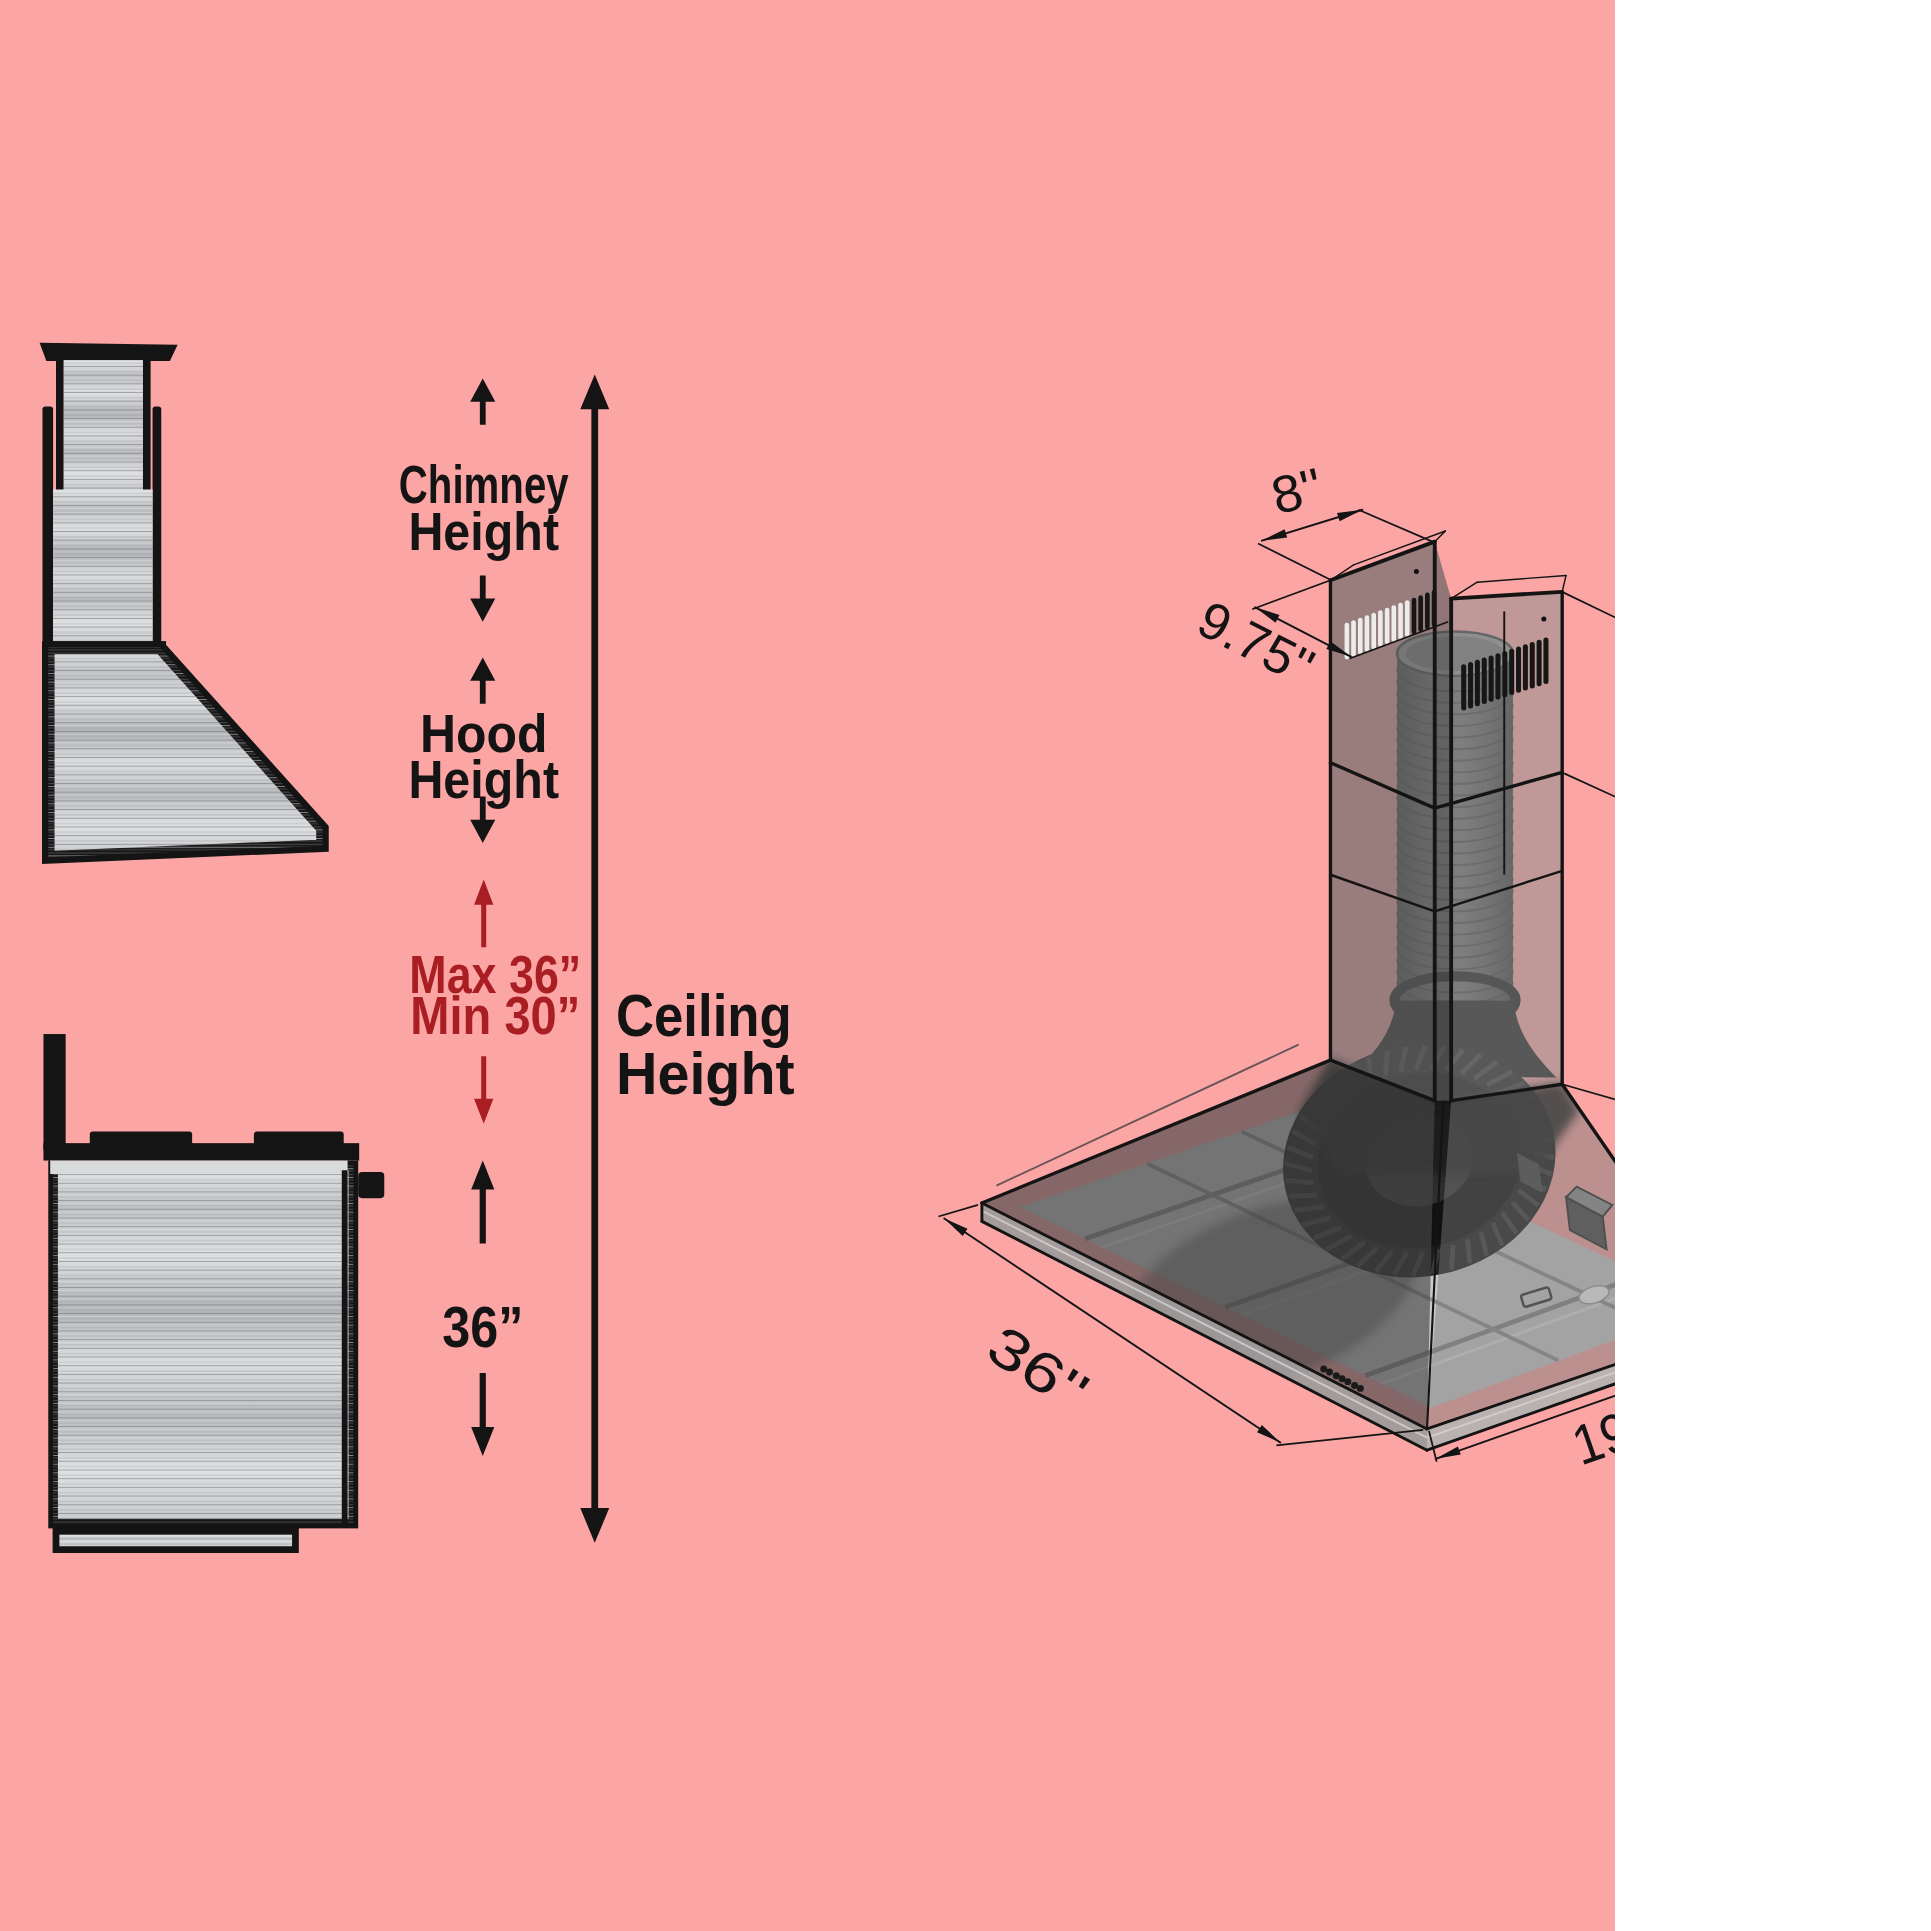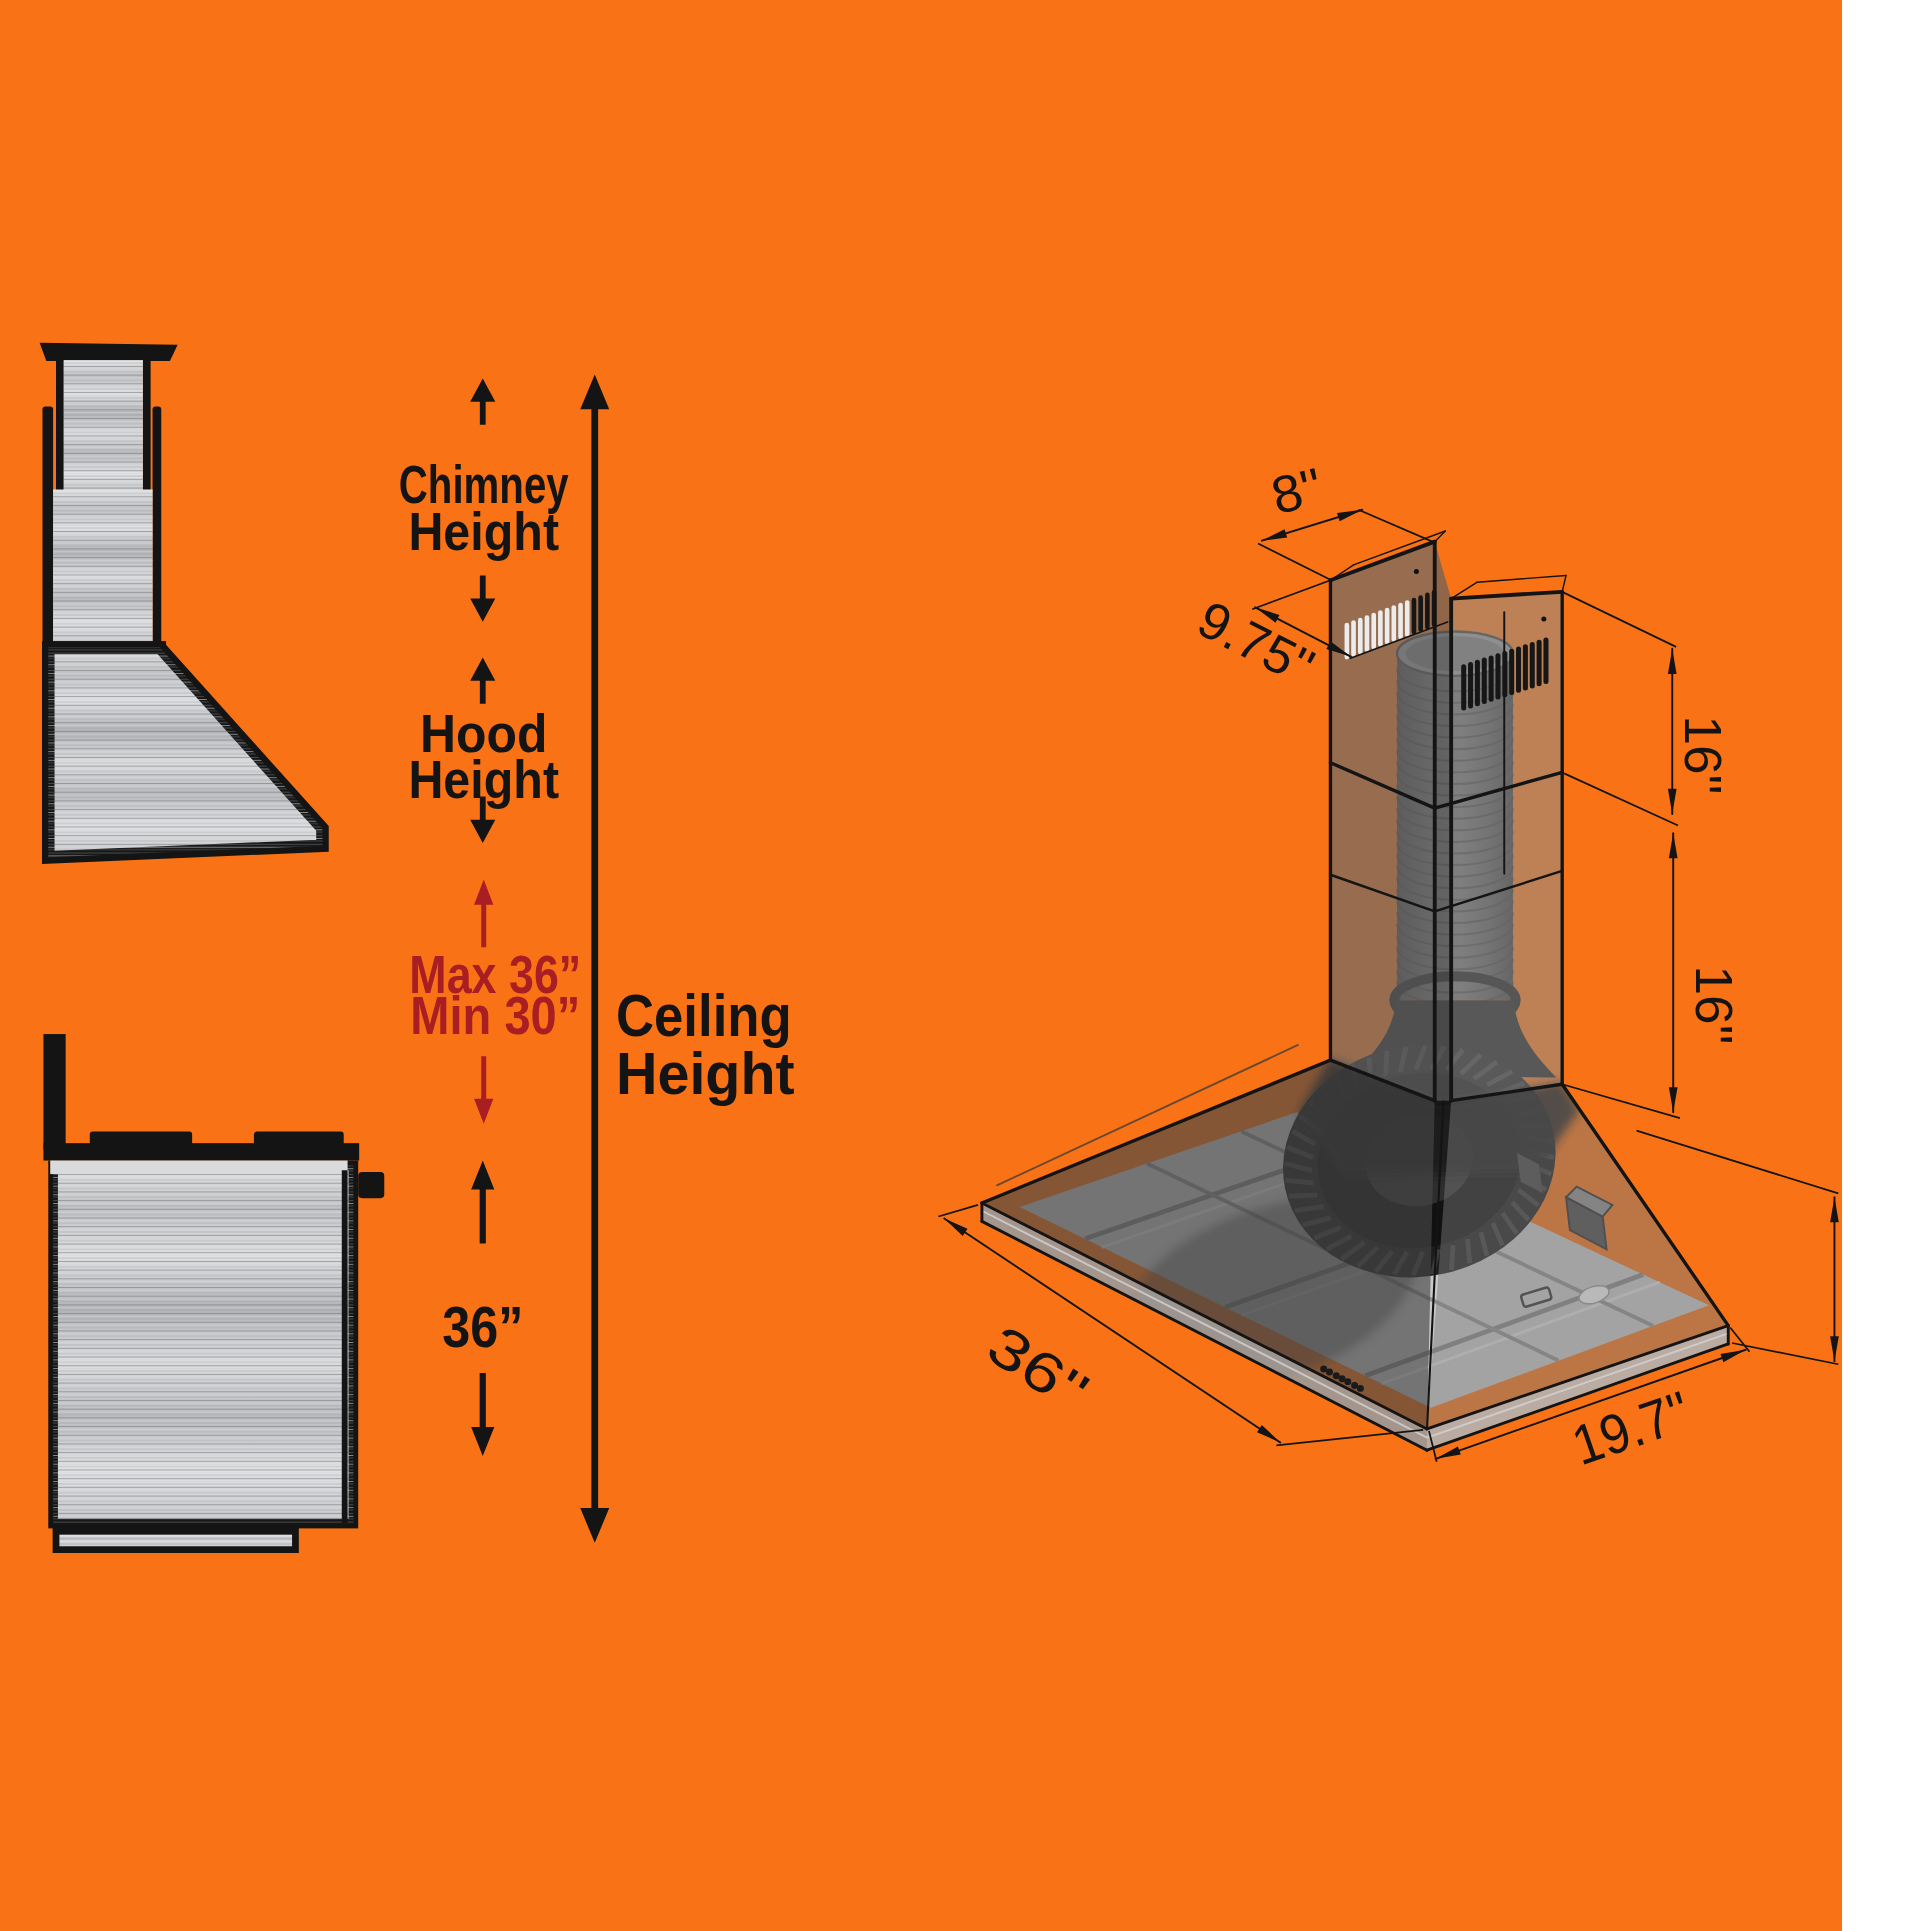--- a/index.html
+++ b/index.html
@@ -1,16 +1,16 @@
 <!DOCTYPE html>
 <html><head>
 <meta charset="utf-8">
 <style>
   html,body{margin:0;padding:0;background:#ffffff;}
-  #page{position:relative;width:1842px;height:1931px;background:#f97316;overflow:hidden;
+  #page{position:relative;width:1615px;height:1931px;background:#fca5a5;overflow:hidden;
         font-family:"Liberation Sans", sans-serif;}
   svg{position:absolute;left:0;top:0;}
   text{font-family:"Liberation Sans", sans-serif;}
 </style>
 </head>
 <body>
 <div id="page">
 <svg width="1931" height="1931" viewBox="0 0 2000 2000">
 <defs>
   <linearGradient id="steel" x1="0" y1="0" x2="0" y2="1">

